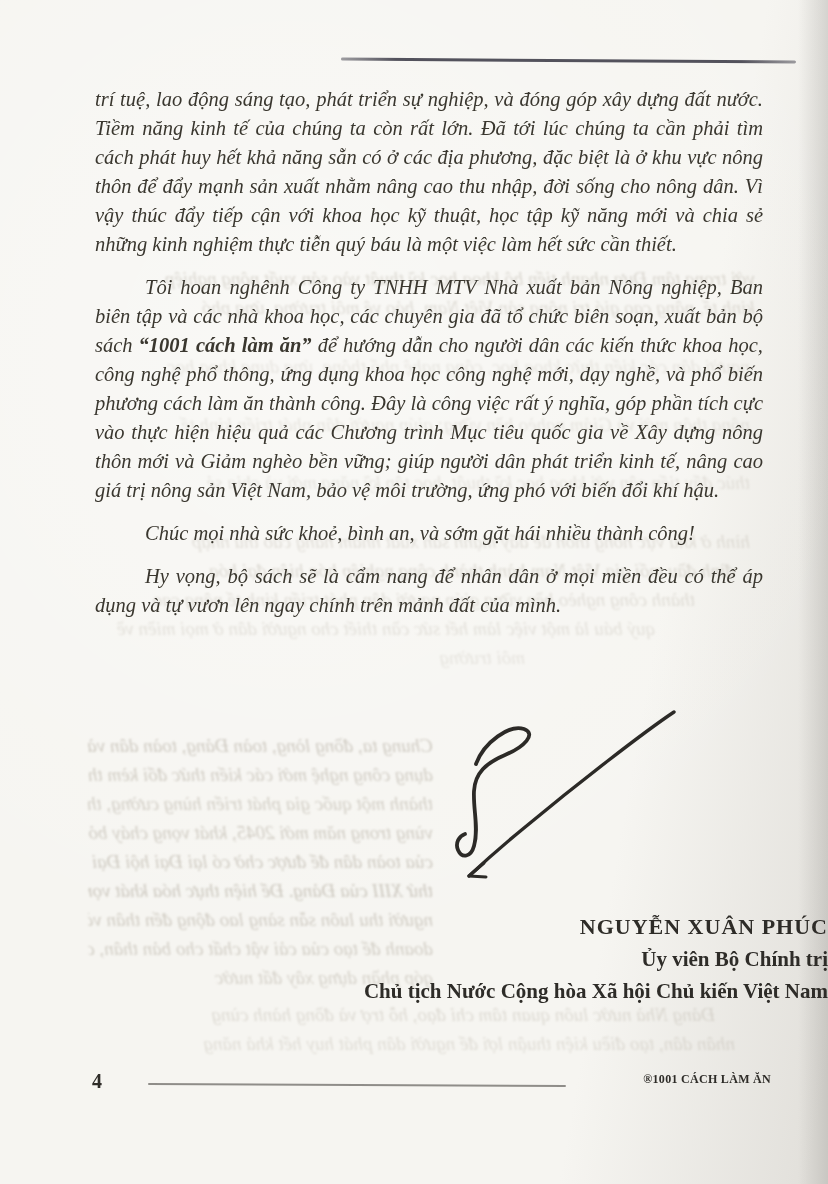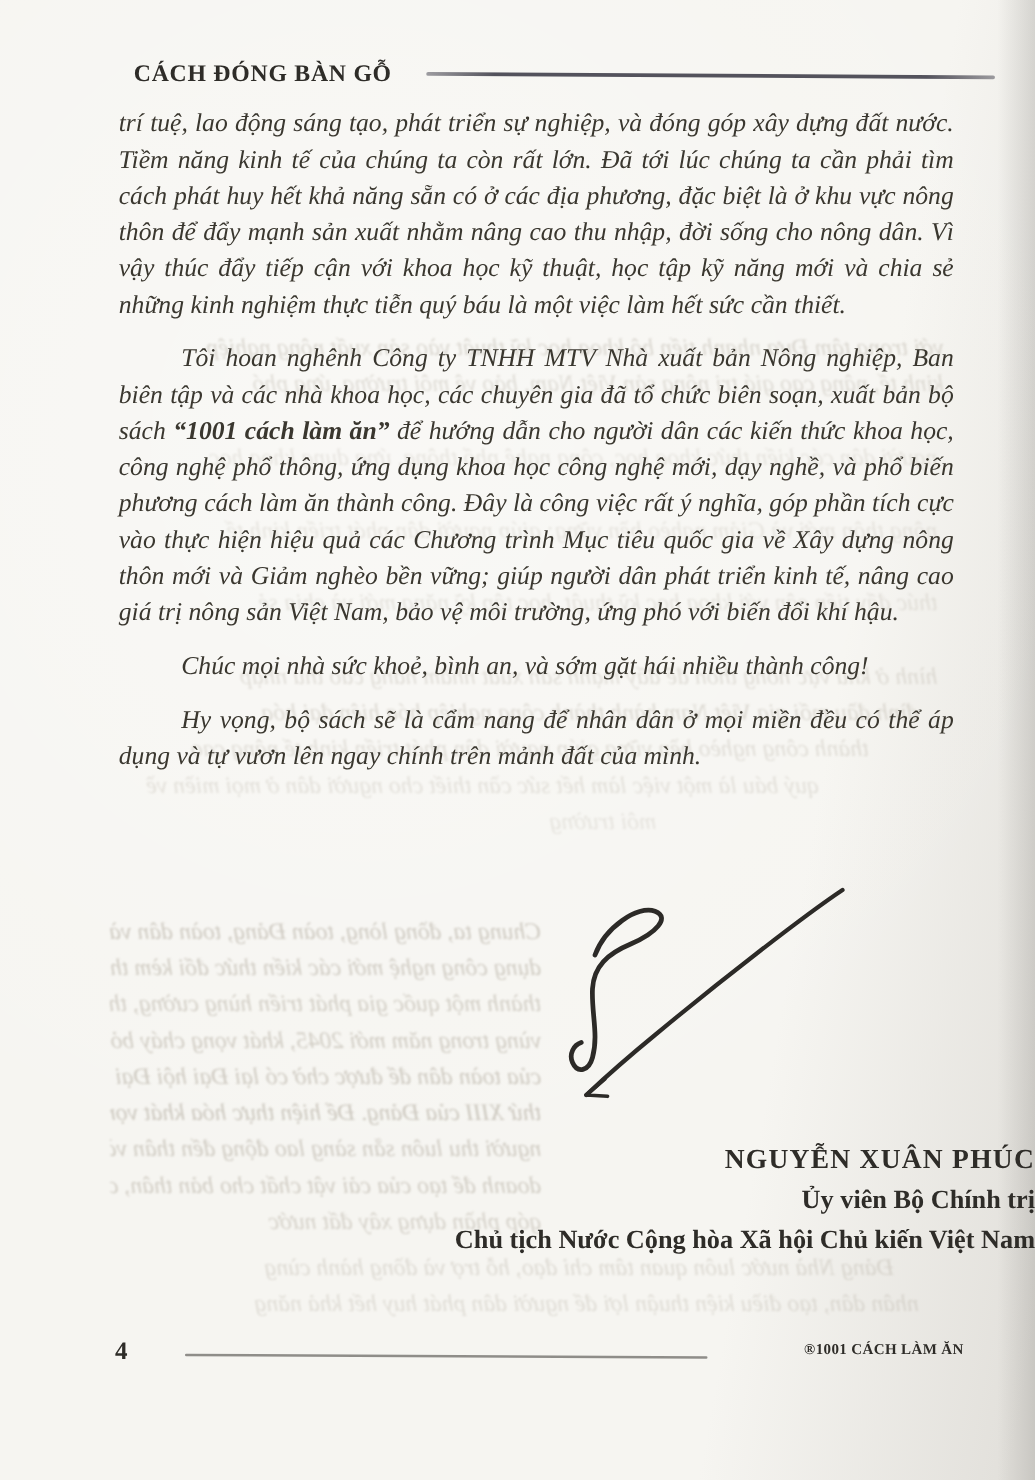--- a/index.html
+++ b/index.html
@@ -107,21 +107,20 @@
       <div class="ghost" style="top: 818px; left: 88px; width: 345px; opacity: 0.4;">vùng trong năm mới 2045, khát vọng cháy bỏng và mục tiêu</div>
       <div class="ghost" style="top: 847px; left: 88px; width: 345px; opacity: 0.42;">của toàn dân để được chờ có lại Đại hội Đại biểu toàn quốc</div>
       <div class="ghost" style="top: 876px; left: 88px; width: 345px; opacity: 0.44;">thứ XIII của Đảng. Để hiện thực hóa khát vọng này tôi mong</div>
       <div class="ghost" style="top: 905px; left: 88px; width: 345px; opacity: 0.4;">người thu luôn sẵn sàng lao động đến thân vào sản xuất, kinh</div>
       <div class="ghost" style="top: 934px; left: 88px; width: 345px; opacity: 0.38;">doanh để tạo của cải vật chất cho bản thân, cho gia đình và</div>
       <div class="ghost" style="top: 963px; left: 88px; width: 345px; opacity: 0.34;">góp phần dựng xây đất nước</div>
       <div class="ghost" style="top: 1000px; left: 95px; width: 620px; opacity: 0.26;">Đảng Nhà nước luôn quan tâm chỉ đạo, hỗ trợ và đồng hành cùng</div>
       <div class="ghost" style="top: 1029px; left: 95px; width: 640px; opacity: 0.24;">nhân dân, tạo điều kiện thuận lợi để người dân phát huy hết khả năng</div>
     </div>
 
-  <div class="header-title">CÁCH ĐÓNG BÀN GỖ</div>
   <div class="header-rule"></div>
 
   <div class="body-text">
     <p>trí tuệ, lao động sáng tạo, phát triển sự nghiệp, và đóng góp xây dựng đất nước. Tiềm năng kinh tế của chúng ta còn rất lớn. Đã tới lúc chúng ta cần phải tìm cách phát huy hết khả năng sẵn có ở các địa phương, đặc biệt là ở khu vực nông thôn để đẩy mạnh sản xuất nhằm nâng cao thu nhập, đời sống cho nông dân. Vì vậy thúc đẩy tiếp cận với khoa học kỹ thuật, học tập kỹ năng mới và chia sẻ những kinh nghiệm thực tiễn quý báu là một việc làm hết sức cần thiết.</p>
     <p class="indent"><span>Tôi hoan nghênh Công ty TNHH MTV Nhà xuất bản Nông nghiệp, Ban biên tập và các nhà khoa học, các chuyên gia đã tổ chức biên soạn, xuất bản bộ sách </span><span class="bi">“1001 cách làm ăn”</span><span> để hướng dẫn cho người dân các kiến thức khoa học, công nghệ phổ thông, ứng dụng khoa học công nghệ mới, dạy nghề, và phổ biến phương cách làm ăn thành công. Đây là công việc rất ý nghĩa, góp phần tích cực vào thực hiện hiệu quả các Chương trình Mục tiêu quốc gia về Xây dựng nông thôn mới và Giảm nghèo bền vững; giúp người dân phát triển kinh tế, nâng cao giá trị nông sản Việt Nam, bảo vệ môi trường, ứng phó với biến đổi khí hậu.</span></p>
     <p class="indent">Chúc mọi nhà sức khoẻ, bình an, và sớm gặt hái nhiều thành công!</p>
     <p class="indent">Hy vọng, bộ sách sẽ là cẩm nang để nhân dân ở mọi miền đều có thể áp dụng và tự vươn lên ngay chính trên mảnh đất của mình.</p>
   </div>
 
   <svg class="signature" viewBox="0 0 300 210" aria-hidden="true">

